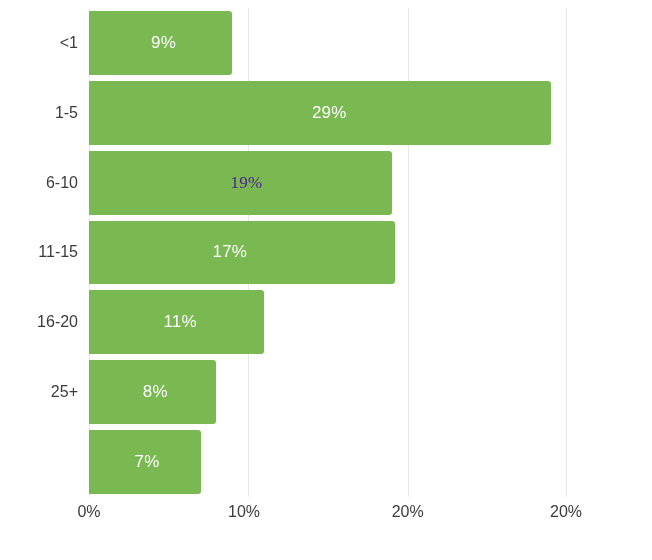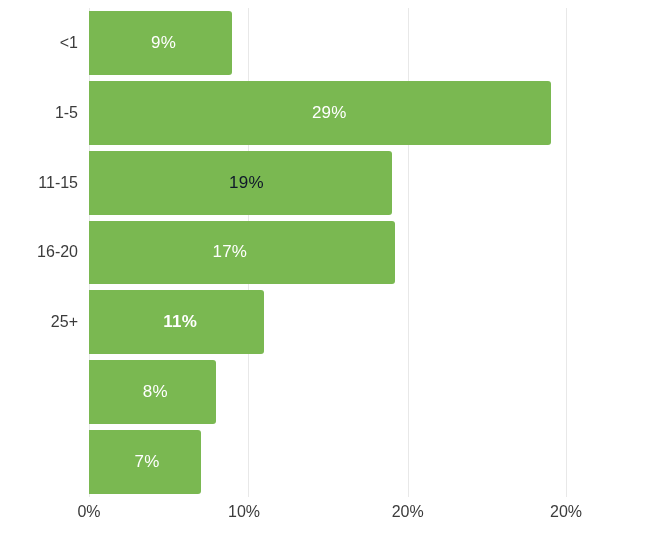--- a/index.html
+++ b/index.html
@@ -130,20 +130,23 @@
   </div>
 
   <div class="y-axis">
     <div class="y-tick">
       <span>&lt;1</span>
     </div>
     <div class="y-tick">
       <span>1-5</span>
     </div>
     <div class="y-tick">
+      <span>6-10</span>
+    </div>
+    <div class="y-tick">
       <span>11-15</span>
     </div>
     <div class="y-tick">
       <span>16-20</span>
     </div>
     <div class="y-tick">
       <span>25+</span>
     </div>
   </div>
 
@@ -153,31 +156,31 @@
         <span class="bar-value" style="color: rgb(255, 255, 255); left: 74.568px; transform: translate(-50%, -50%);">9%</span>
       </div>
     </div>
     <div class="bar-row">
       <div class="bar" style="width: 462.067px; background: rgb(122, 184, 81);">
         <span class="bar-value" style="color: rgb(255, 255, 255); left: 240.275px; transform: translate(-50%, -50%); text-align: center;">29%</span>
       </div>
     </div>
     <div class="bar-row">
       <div class="bar" style="width: 302.733px; background: rgb(122, 184, 81);">
-        <span class="bar-value" style="color: #0f172a; left: 157.421px; transform: translate(-50%, -50%);">19%</span>
+        <span class="bar-value" style="color: #4c1d95; left: 157.421px; transform: translate(-50%, -50%); font-family: Liberation Serif, serif;">19%</span>
       </div>
     </div>
     <div class="bar-row">
       <div class="bar" style="width: 306px; background: rgb(122, 184, 81);">
         <span class="bar-value" style="color: rgb(255, 255, 255); left: 140.851px; transform: translate(-50%, -50%);">17%</span>
       </div>
     </div>
     <div class="bar-row">
       <div class="bar" style="width: 175.267px; background: rgb(122, 184, 81);">
-        <span class="bar-value" style="color: rgb(255, 255, 255); left: 91.1387px; transform: translate(-50%, -50%); font-weight: bold;">11%</span>
+        <span class="bar-value" style="color: rgb(255, 255, 255); left: 91.1387px; transform: translate(-50%, -50%);">11%</span>
       </div>
     </div>
     <div class="bar-row">
       <div class="bar" style="width: 127.467px; background: rgb(122, 184, 81);">
         <span class="bar-value" style="color: rgb(255, 255, 255); left: 66.2827px; transform: translate(-50%, -50%);">8%</span>
       </div>
     </div>
     <div class="bar-row">
       <div class="bar" style="width: 111.533px; background: rgb(122, 184, 81);">
         <span class="bar-value" style="color: rgb(255, 255, 255); left: 57.9973px; transform: translate(-50%, -50%);">7%</span>

